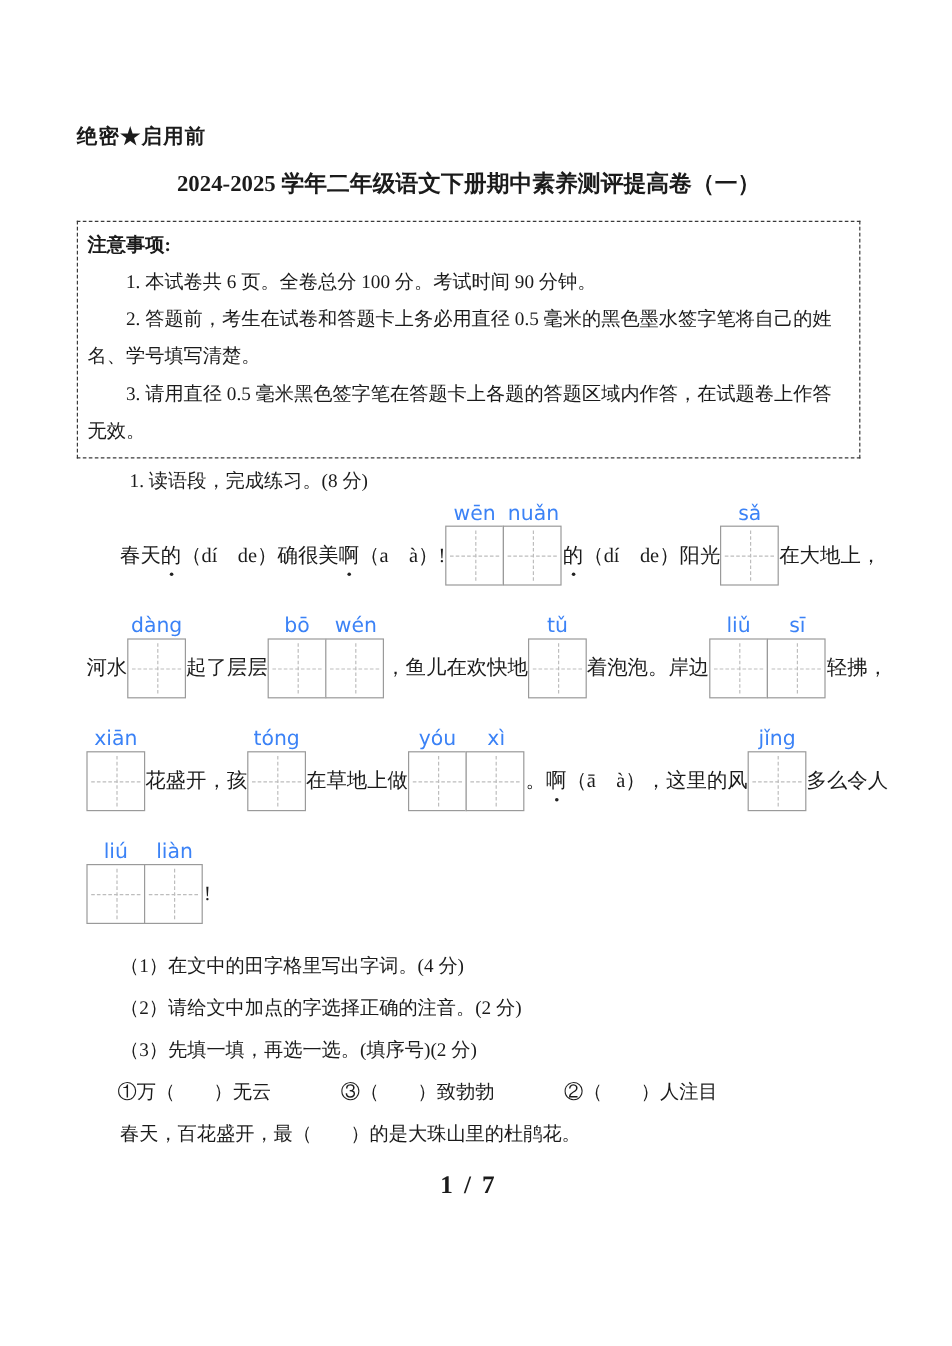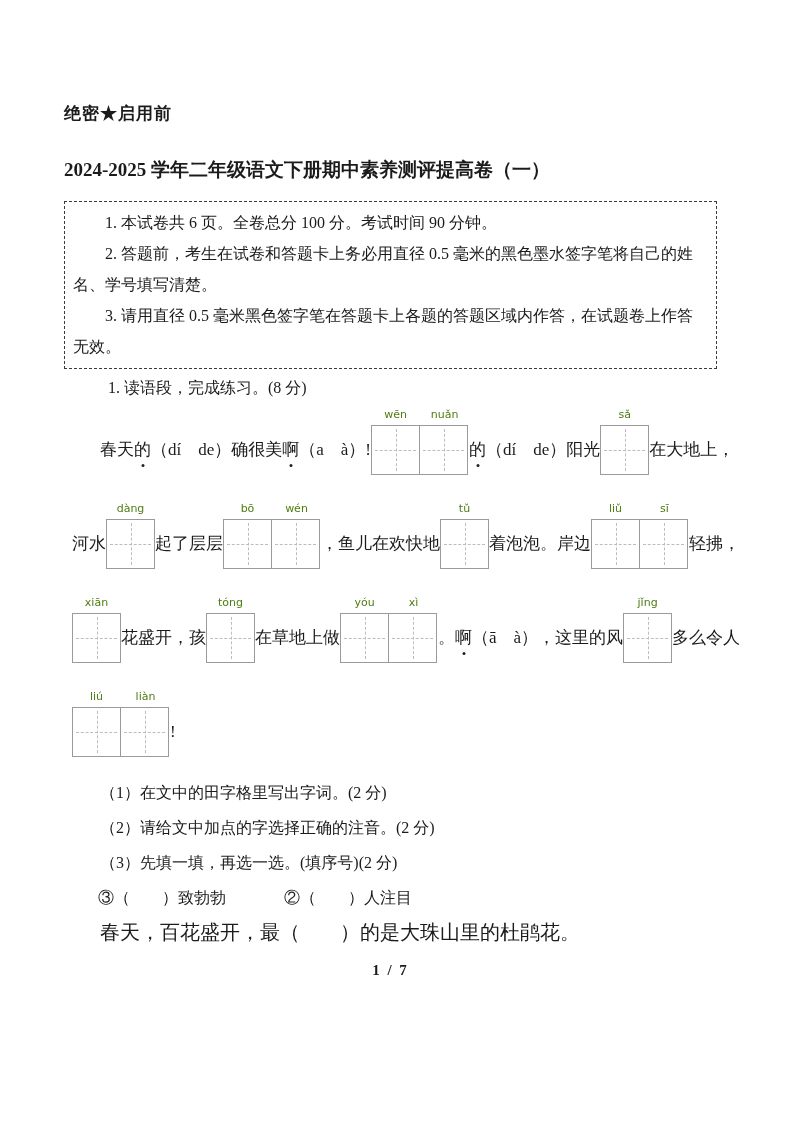--- a/index.html
+++ b/index.html
@@ -3,21 +3,21 @@
 <meta charset="utf-8">
 <style>
   * { margin:0; padding:0; box-sizing:border-box; }
   html,body { background:#ffffff; }
   .page {
     width:777px; height:1122px; background:#ffffff; position:relative;
     padding:102px 60px 0 64px; overflow:hidden;
     font-family:"Liberation Serif","DejaVu Serif",serif; color:#1b1b1b;
   }
   .secret { font-size:17px; font-weight:bold; letter-spacing:1px; height:22px; }
-  .title  { font-size:19px; font-weight:bold; margin-top:33px; height:27px; }
+  .title  { font-size:19px; font-weight:bold; text-align:center; margin-top:16px; height:27px; }
   .notice {
     border:1px dashed #3a3a3a; margin-top:17px; padding:5px 10px 6px 8px;
     font-size:16px;
   }
   .notice-head { font-weight:bold; line-height:30px; }
   .notice p { line-height:31px; text-indent:2em; }
   .sec-head { margin-top:17px; font-size:17px; font-weight:bold; }
   .q-head { margin-top:9px; margin-left:44px; font-size:16px; }
 
   
@@ -27,52 +27,53 @@
   .ptxt { white-space:pre; line-height:24px; }
   .dotted { position:relative; }
   .dotted::after {
     content:""; position:absolute; left:50%; transform:translateX(-50%);
     bottom:-5px; width:3px; height:3px; border-radius:50%; background:#222;
   }
   .bgroup { display:inline-flex; flex-direction:column; margin-bottom:18px; }
   .prow { display:flex; height:18px; }
   .pin {
     width:49px; text-align:center; font-family:"DejaVu Sans","Liberation Sans",sans-serif;
-    font-size:11px; color:#4d7c0f; line-height:16px;
+    font-size:17px; color:#3b82f6; line-height:16px;
   }
   .brow { display:flex; }
   .tbox {
     width:49px; height:50px; border:1px solid #9a9a9a; position:relative; background:#fff;
   }
   .tbox + .tbox { margin-left:-1px; }
   .tbox::before {
     content:""; position:absolute; left:50%; top:3px; bottom:3px;
     border-left:1px dashed #bdbdbd;
   }
   .tbox::after {
     content:""; position:absolute; top:50%; left:3px; right:3px;
     border-top:1px dashed #bdbdbd;
   }
 
   .subq { margin-left:36px; font-size:16px; line-height:35px; }
   .subq:first-of-type { margin-top:4px; }
   .options-row { display:flex; gap:58px; margin-left:34px; font-size:16px; line-height:35px; }
-  .sentence { margin-left:36px; font-size:20px; line-height:35px; }
-  .footer { text-align:center; margin-top:12px; font-size:15px; font-weight:bold; letter-spacing:2px; }
+  .sentence { margin-left:36px; font-size:16px; line-height:35px; }
+  .footer { text-align:center; margin-top:12px; font-size:21px; font-weight:bold; letter-spacing:2px; }
 </style>
 </head>
 <body>
 
 <div class="page">
 
   <div class="secret">绝密★启用前</div>
 
   <div class="title">2024-2025 学年二年级语文下册期中素养测评提高卷（一）</div>
 
   <div class="notice">
+    <div class="notice-head">注意事项:</div>
     <p>1. 本试卷共 6 页。全卷总分 100 分。考试时间 90 分钟。</p>
     <p>2. 答题前，考生在试卷和答题卡上务必用直径 0.5 毫米的黑色墨水签字笔将自己的姓名、学号填写清楚。</p>
     <p>3. 请用直径 0.5 毫米黑色签字笔在答题卡上各题的答题区域内作答，在试题卷上作答无效。</p>
   </div>
 
 
   <div class="q-head">1. 读语段，完成练习。(8 分)</div>
 
   <div class="passage" id="passage">
       <div class="pline indent">
@@ -196,25 +197,26 @@
           </span>
           <span class="brow">
             <span class="tbox"></span>
             <span class="tbox"></span>
           </span>
         </span>
         <span class="ptxt">!</span>
       </div>
     </div>
 
-  <div class="subq">（1）在文中的田字格里写出字词。(2 分)</div>
+  <div class="subq">（1）在文中的田字格里写出字词。(4 分)</div>
   <div class="subq">（2）请给文中加点的字选择正确的注音。(2 分)</div>
   <div class="subq">（3）先填一填，再选一选。(填序号)(2 分)</div>
 
   <div class="options-row">
+    <span>①万（　　）无云</span>
     <span>③（　　）致勃勃</span>
     <span>②（　　）人注目</span>
   </div>
 
   <div class="sentence">春天，百花盛开，最（　　）的是大珠山里的杜鹃花。</div>
 
   <div class="footer">1 / 7</div>
 
 </div>
 

